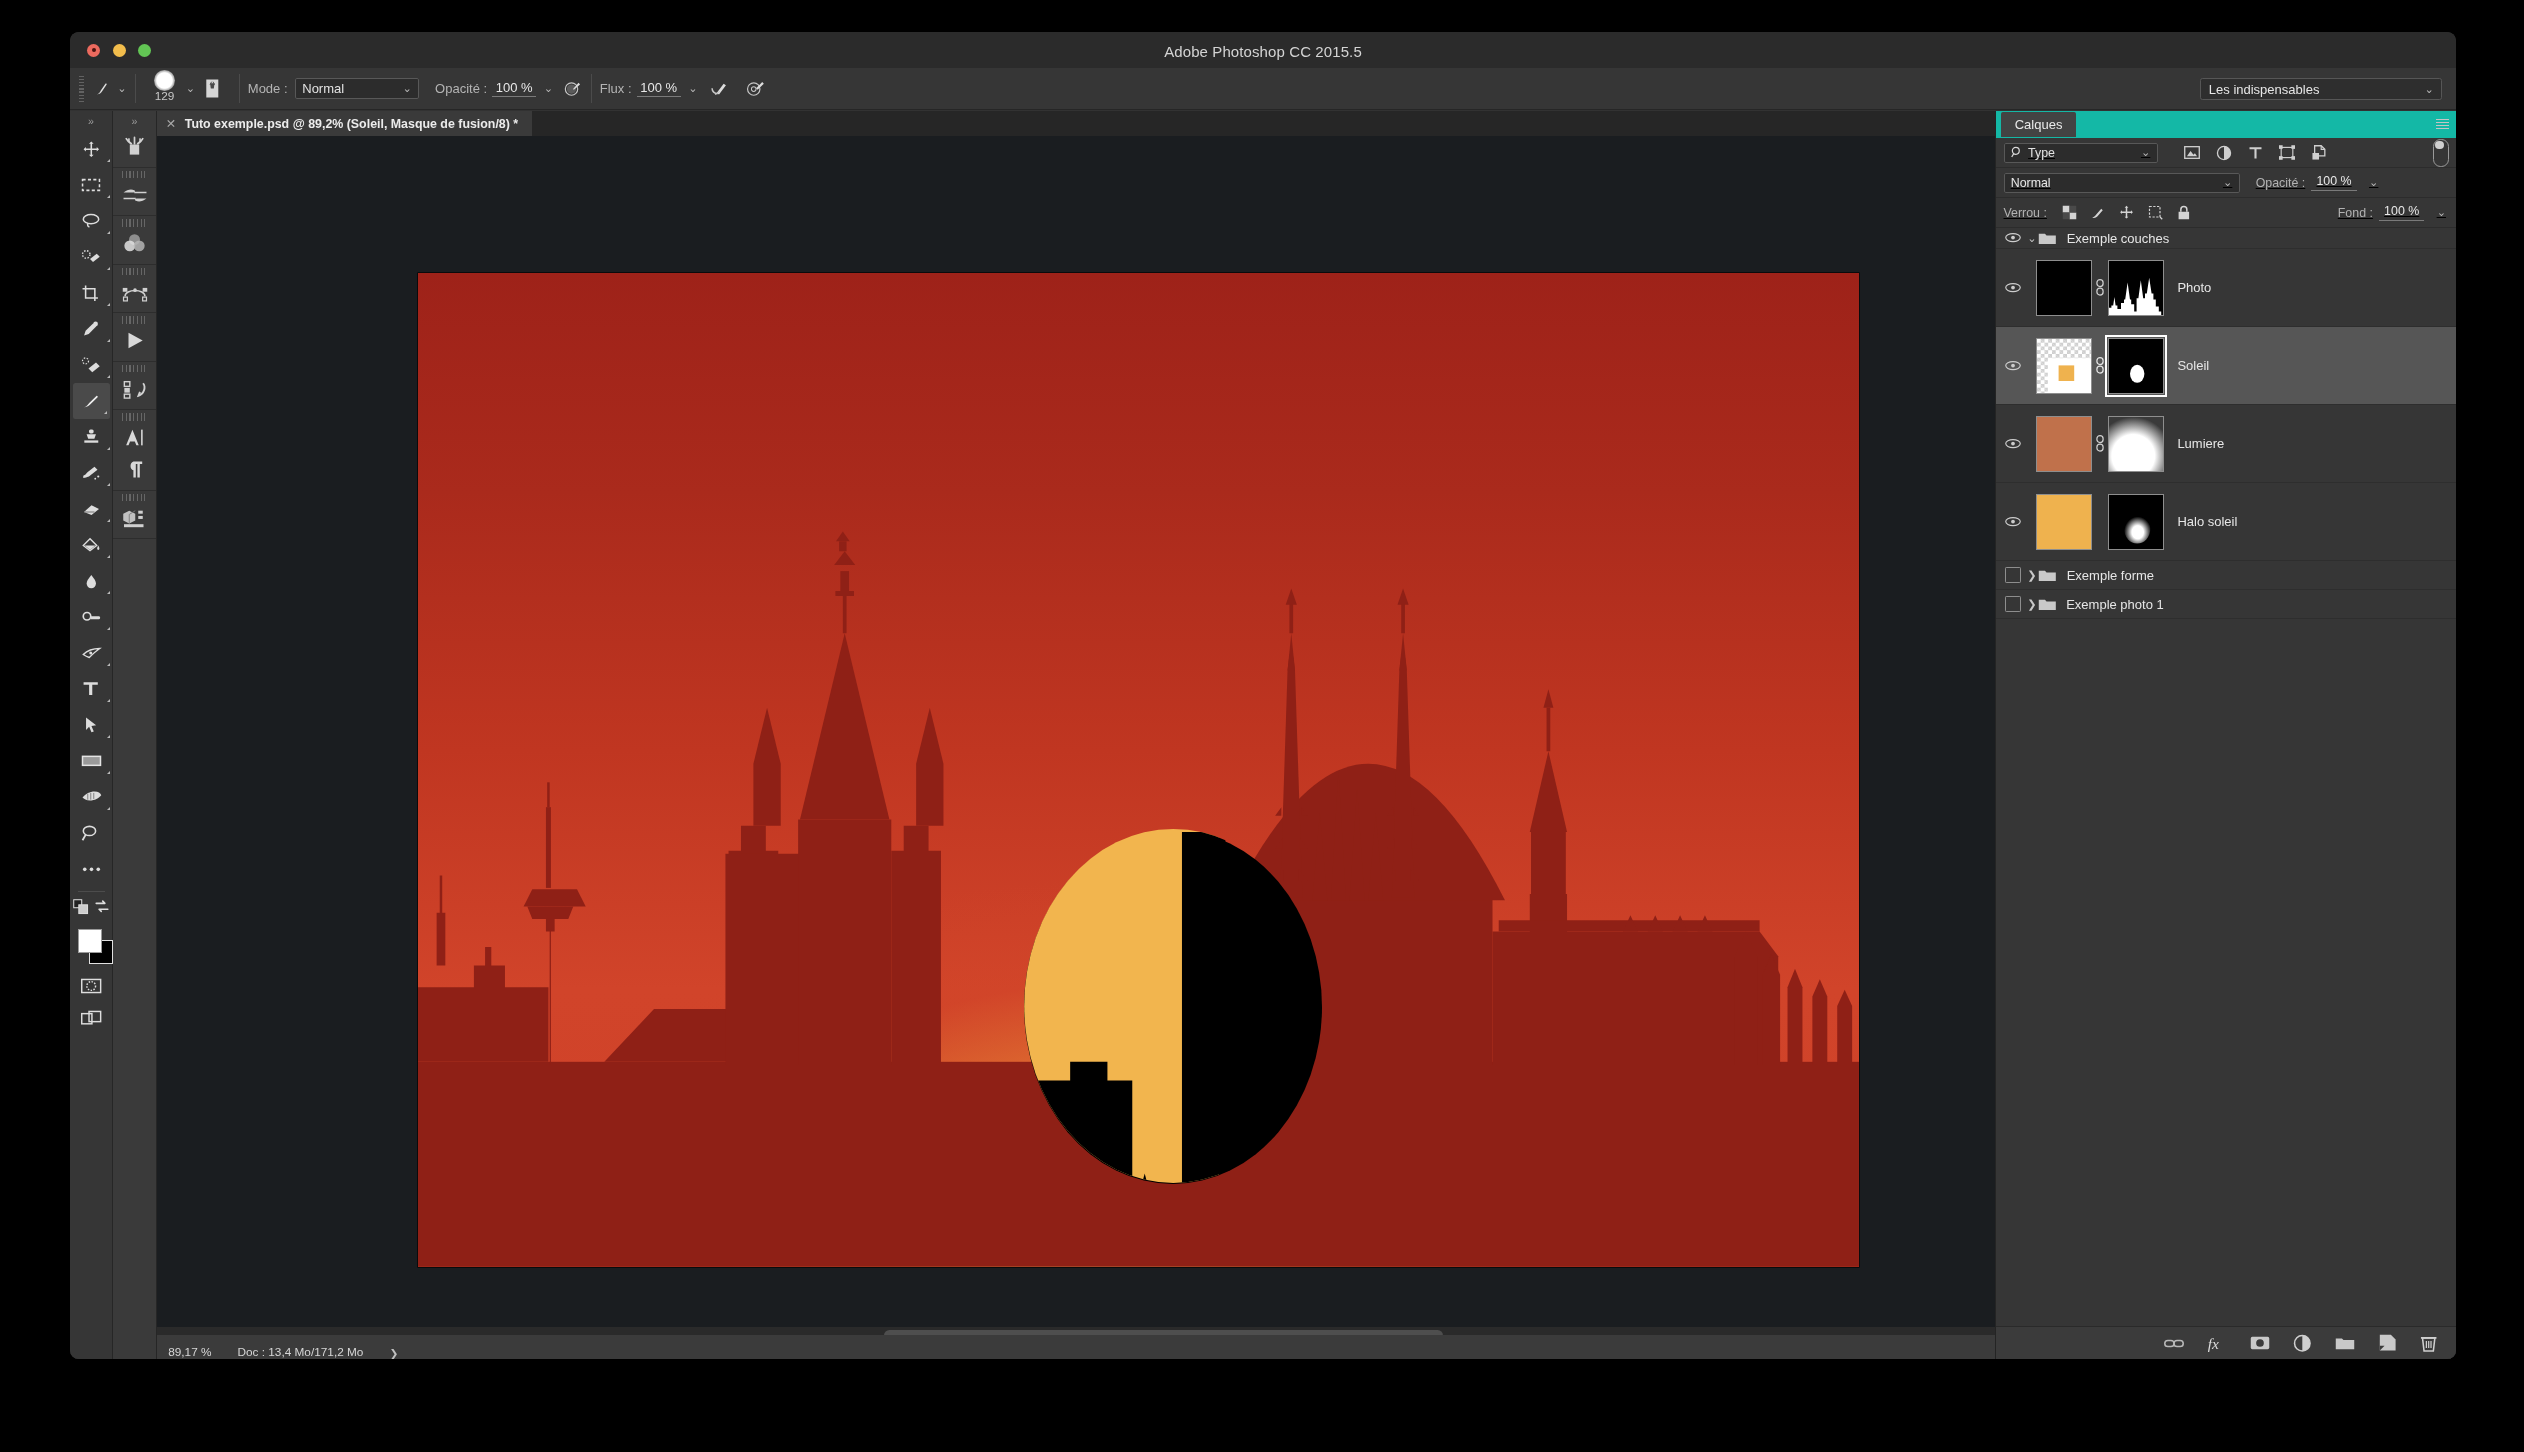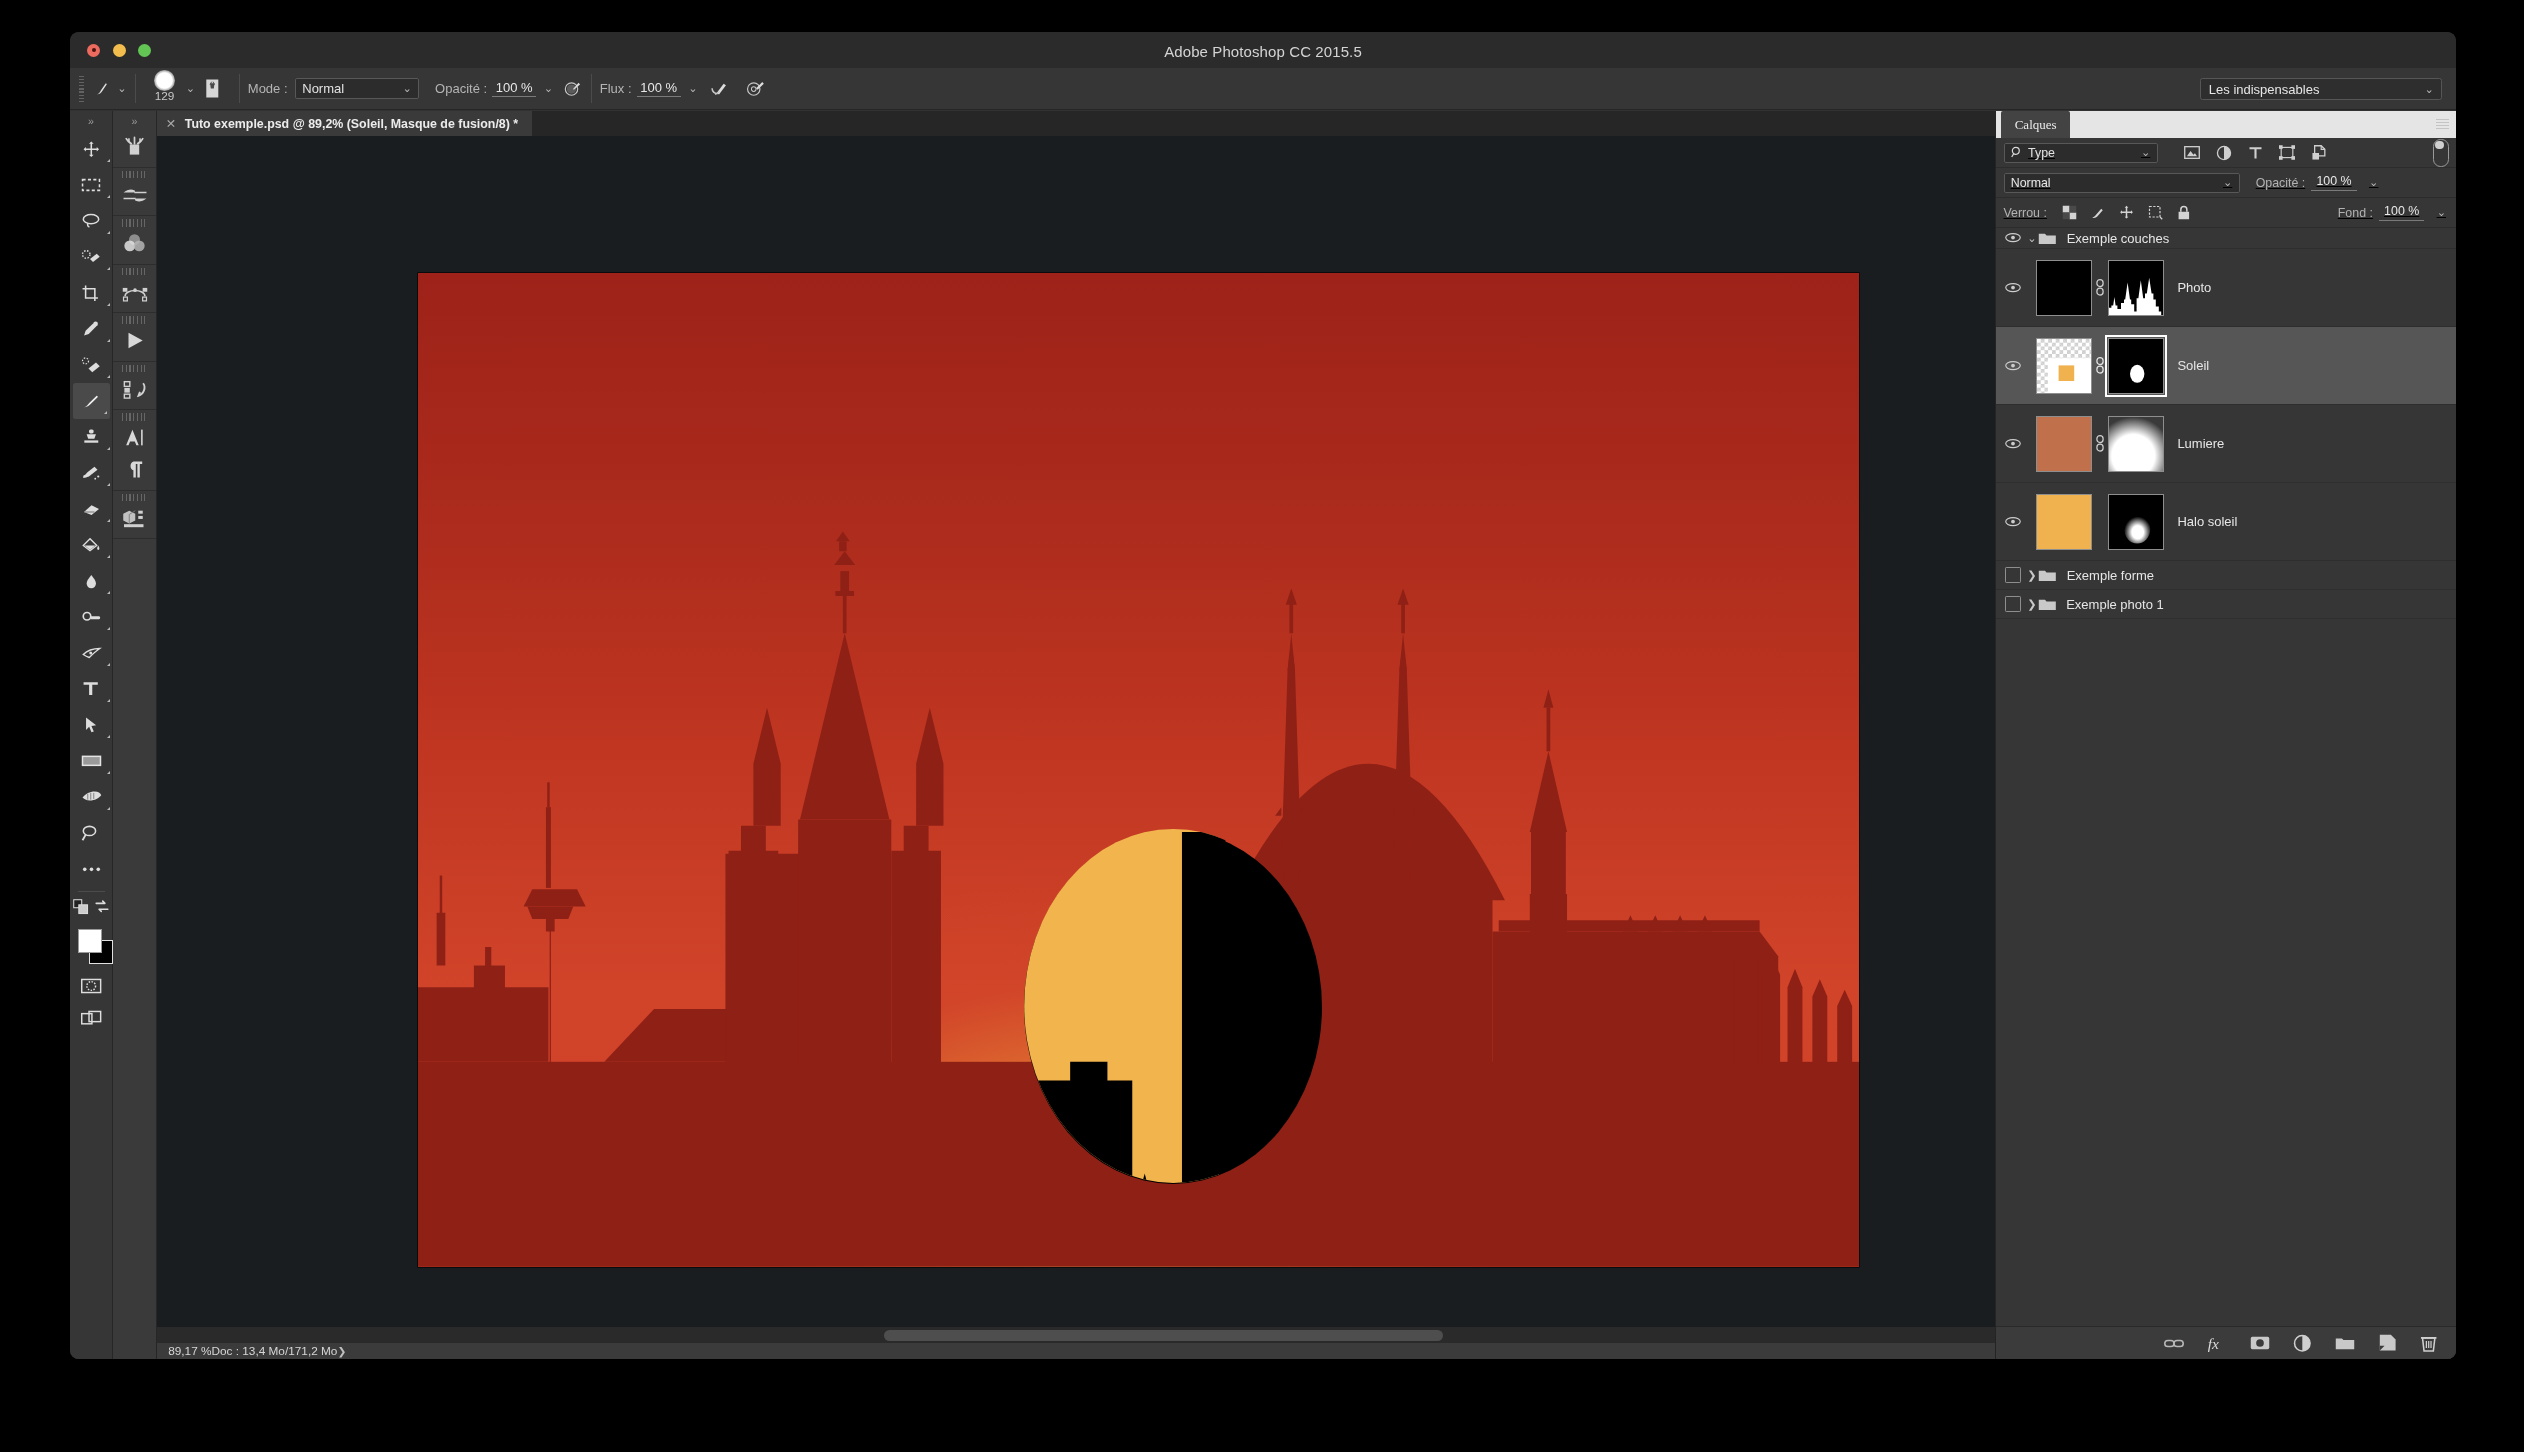--- a/index.html
+++ b/index.html
@@ -370,47 +370,47 @@
     width: 559px;
     height: 11.2px;
     background: #4e4e4e;
     border-radius: 5.6px;
   }
   .statusbar {
     position: absolute;
     left: 0;
     right: 23.6px;
     bottom: 0;
-    height: 16px;
+    height: 24px;
     background: #3b3b3b;
     display: flex;
-    align-items: center;
+    align-items: flex-end;
+    gap: 26px;
     padding-left: 11.2px;
     color: #d6d6d6;
     font-size: 11.8px;
     box-sizing: border-box;
   }
   .statusbar .sb-arrow { color: #c0c0c0; font-size: 10.6px; }
 
   
   .panel {
     position: absolute;
     right: 0; top: 79px;
     width: 460px;
     bottom: 0;
     background: #363636;
     border-left: 0.6px solid #242424;
   }
   .panel-tabbar {
     height: 27px;
-    background: #e5e5e5;
+    background: #14b8a6;
     display: flex;
     align-items: center;
     position: relative;
-    font-family: Liberation Serif, serif;
   }
   .panel-tab {
     background: #434343;
     color: #eaeaea;
     font-size: 13px;
     padding: 5.6px 13.7px 5px;
     margin-left: 5px;
     border-radius: 1.9px 1.9px 0 0;
   }
   .panel-menu {

